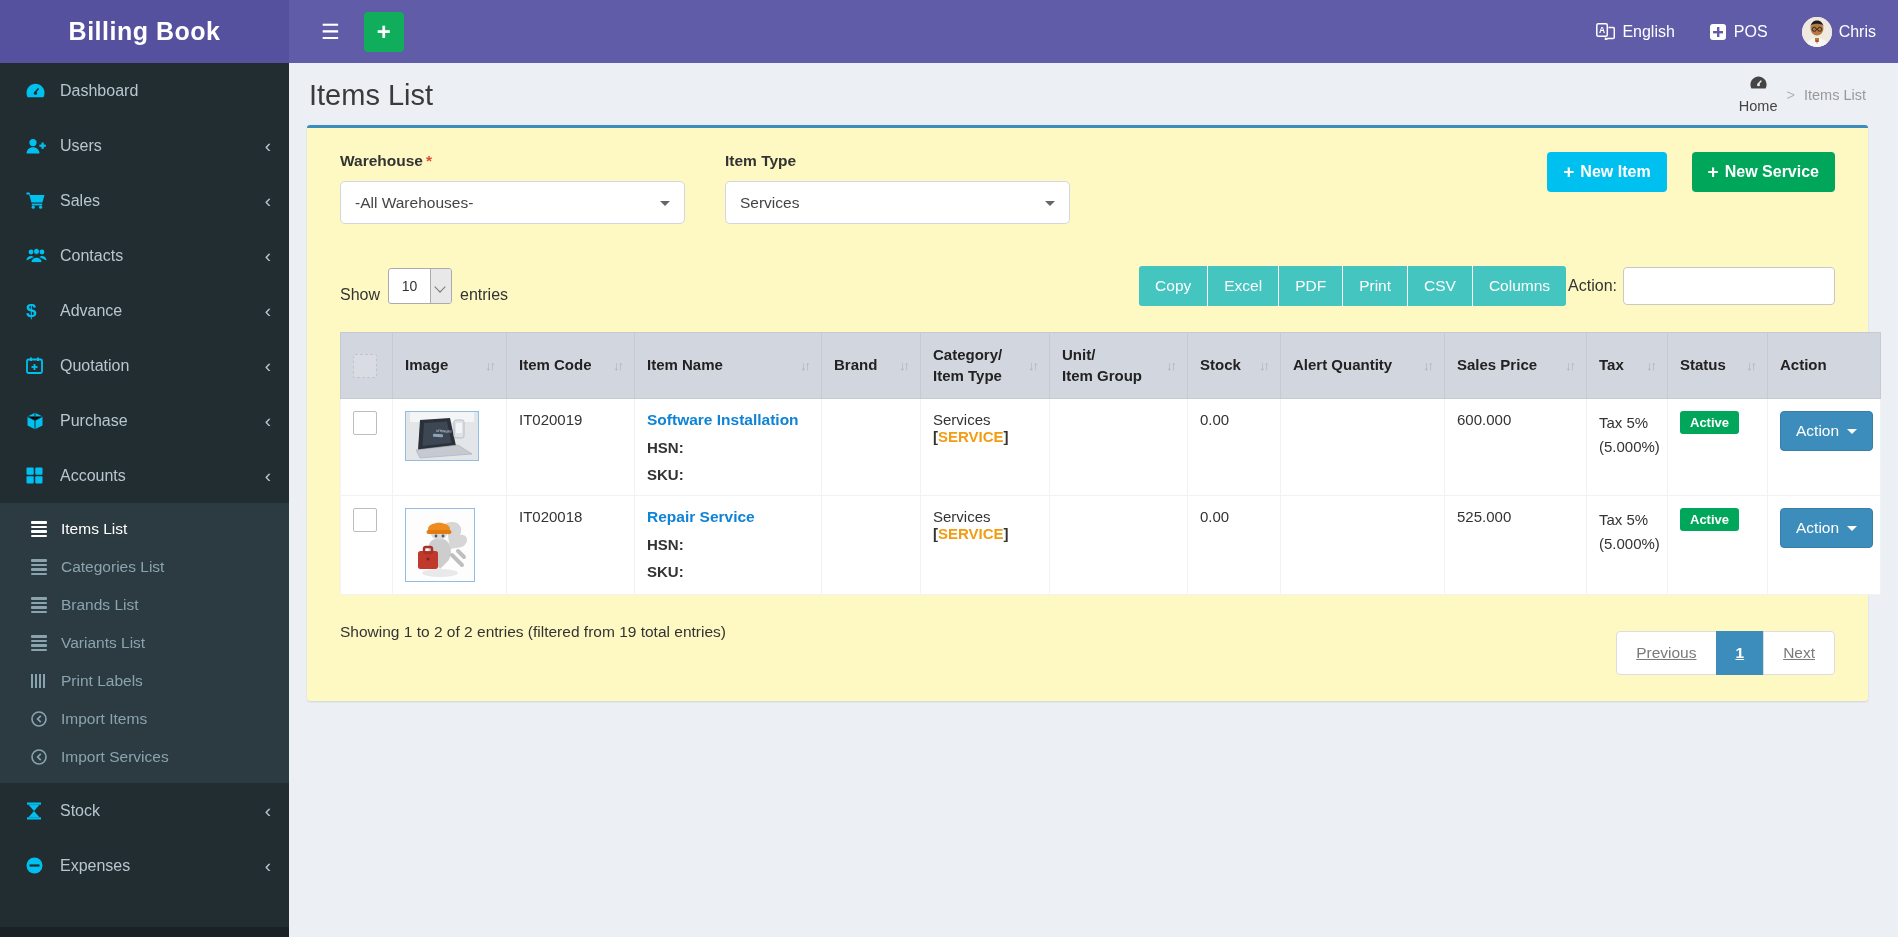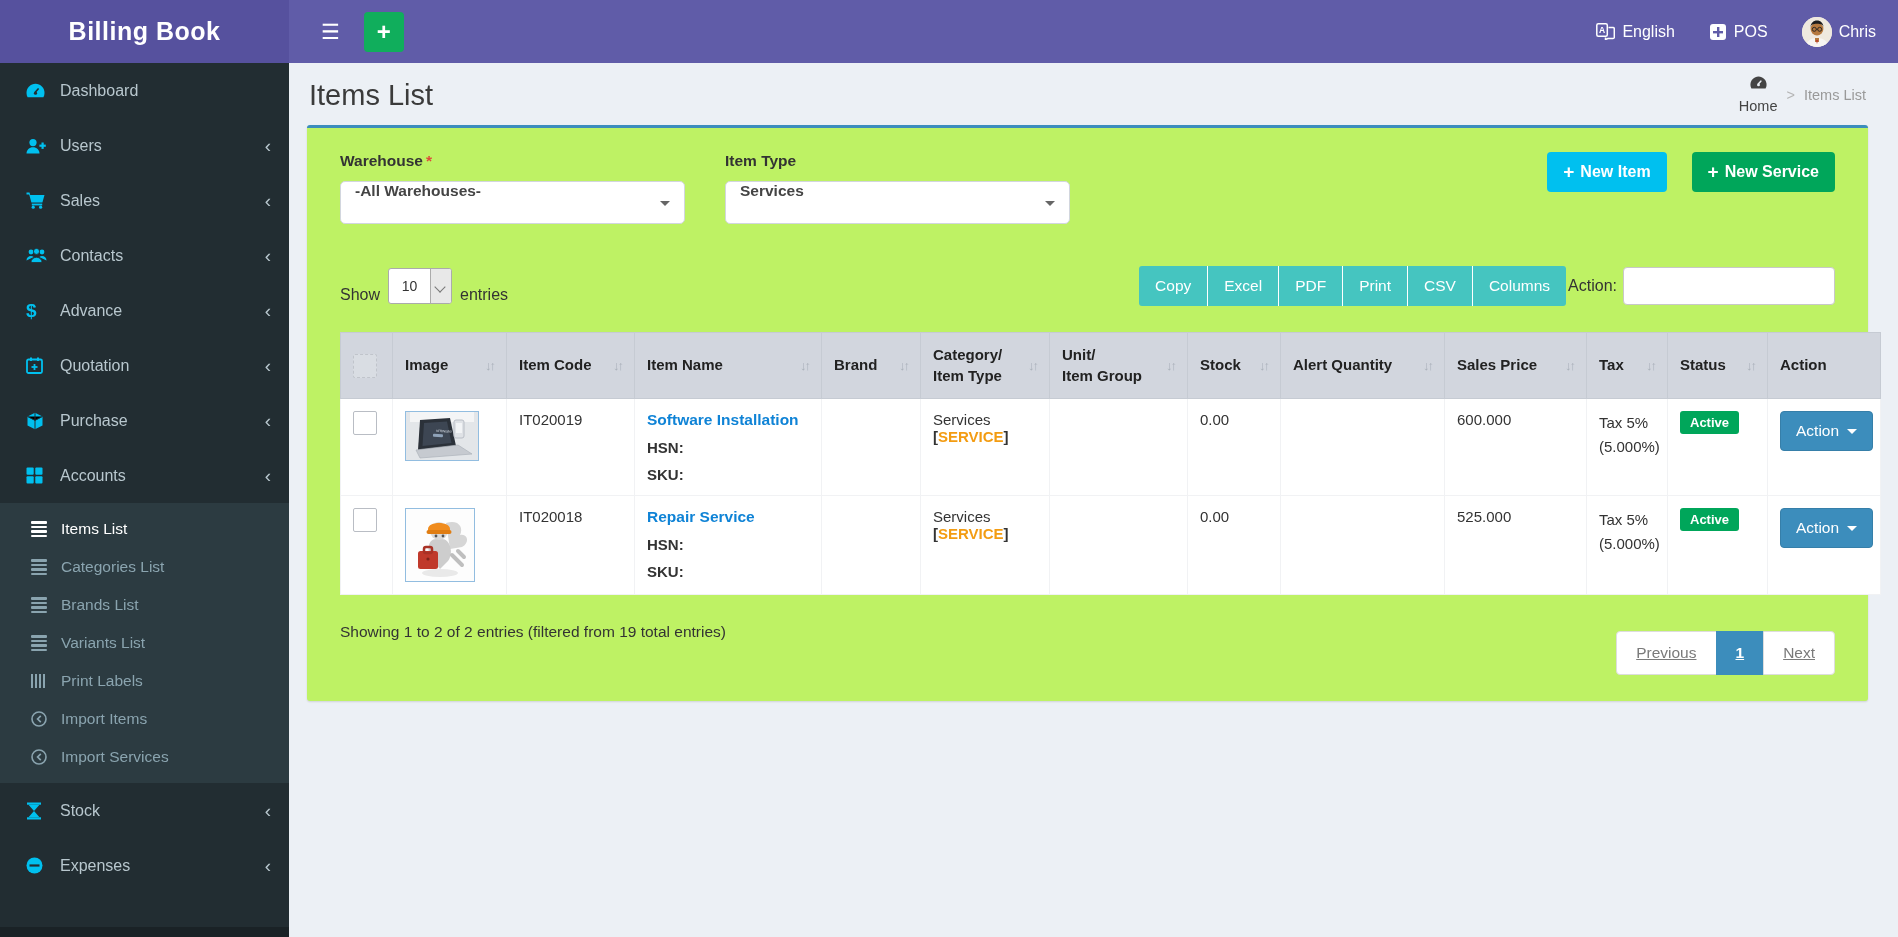--- a/index.html
+++ b/index.html
@@ -50,28 +50,28 @@
 
   
   .content { flex:1; background:#ecf0f5; padding:0 30px 0 18px; overflow:hidden; }
   .content-header { display:flex; align-items:center; justify-content:space-between; padding:13px 2px 11px 2px; }
   .page-title { font-size:29px; font-weight:normal; color:#3b3b3b; }
   .breadcrumb { display:flex; align-items:center; gap:9px; font-size:14.5px; color:#999; }
   .crumb-home { display:flex; align-items:center; gap:6px; color:#444; cursor:pointer;flex-direction:column; }
   .crumb-sep { color:#b5b5b5; }
 
   
-  .card { background:#bef264; border-top:3px solid #3c8dbc; border-radius:3px;
+  .card { background:#fef9c3; border-top:3px solid #3c8dbc; border-radius:3px;
           box-shadow:0 1px 2px rgba(0,0,0,.12); padding:24px 33px 26px 33px; }
   .filter-row { display:flex; align-items:flex-start; }
   .filter-group { width:345px; margin-right:40px; }
   .filter-label { font-weight:bold; font-size:15.5px; margin-bottom:11px; }
   .required { color:#dd4b39; margin-left:3px; }
   .select-box { position:relative; height:43px; border:1px solid #d2d6de; border-radius:5px; background:#fff;
-                display:flex; align-items:flex-start; padding:0 34px 0 14px; color:#444; font-size:15.5px; cursor:pointer;font-weight:bold; }
+                display:flex; align-items:center; padding:0 34px 0 14px; color:#444; font-size:15.5px; cursor:pointer; }
   .select-box::after { content:""; position:absolute; right:14px; top:19px; border:5px solid transparent;
                        border-top-color:#666; }
   .header-actions { margin-left:auto; display:flex; gap:25px; }
   .btn-new { border:none; border-radius:4px; color:#fff; font-size:16px; font-weight:bold; height:40px;
              padding:0 16px; cursor:pointer; display:flex; align-items:center; gap:6px; }
   .btn-new .plus-glyph { font-size:19px; font-weight:bold; }
   .btn-new-item { background:#00c0ef; }
   .btn-new-service { background:#00a65a; }
 
   

